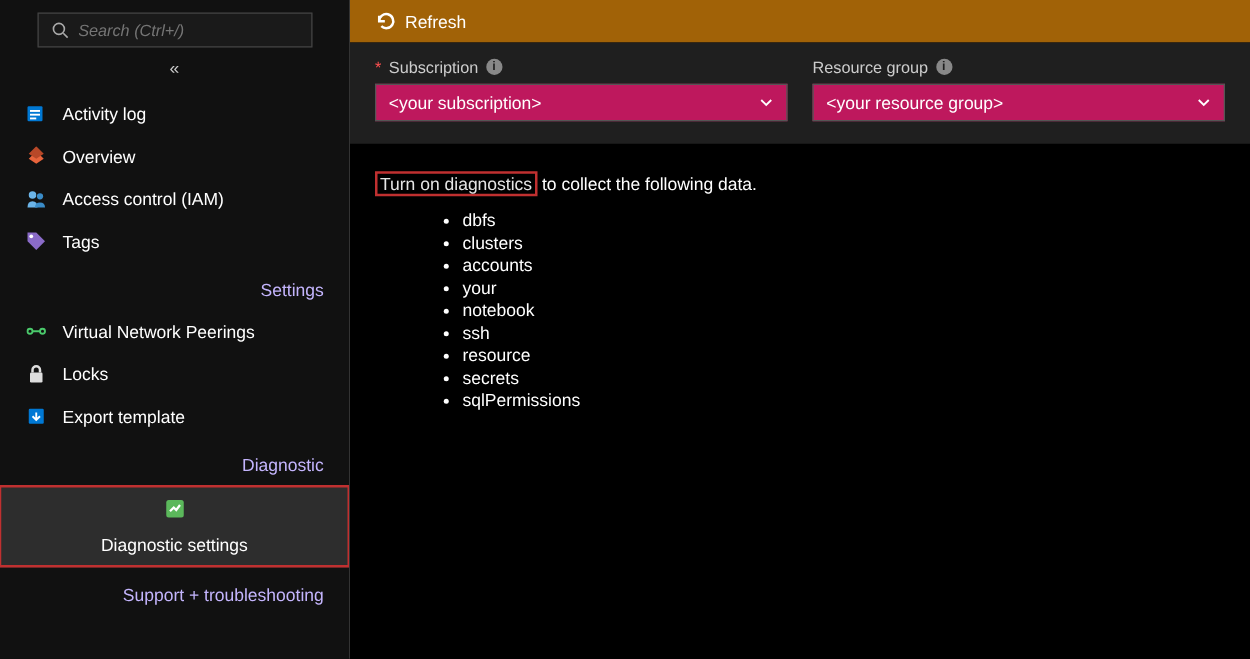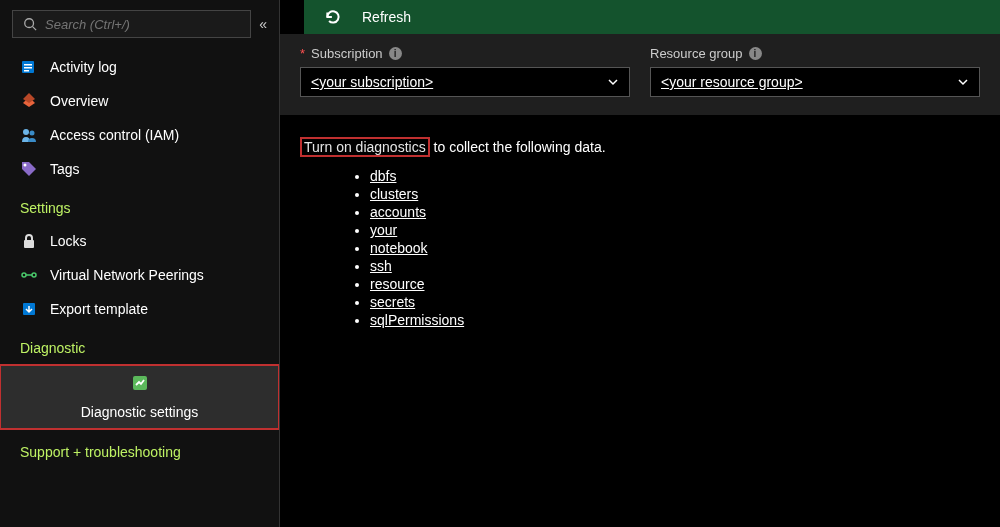--- a/index.html
+++ b/index.html
@@ -18,20 +18,21 @@
       background: #111;
       border-right: 1px solid #333;
       padding-top: 10px;
       overflow-y: auto;
     }
     .search-row {
       display: flex;
       align-items: center;
       padding: 0 12px 12px 12px;
       gap: 8px;
+      flex-direction: column;
     }
     .search-box {
       flex: 1;
       display: flex;
       align-items: center;
       background: #1a1a1a;
       border: 1px solid #444;
       padding: 4px 8px;
       gap: 6px;
     }
@@ -67,37 +68,37 @@
     }
     .nav-icon {
       width: 18px;
       height: 18px;
       display: flex;
       align-items: center;
       justify-content: center;
     }
     .section-header {
       padding: 14px 20px 8px 20px;
-      color: #bef264;
+      color: #c4b5fd;
       font-size: 14px;
       font-weight: 400;
+      text-align: right;
     }
     .main {
       flex: 1;
       background: #000;
       display: flex;
       flex-direction: column;
     }
     .toolbar {
       display: flex;
       align-items: center;
       padding: 8px 20px;
-      gap: 20px;
-      background: #14532d;
-      margin-left: 24px;
+      gap: 6px;
+      background: #a16207;
     }
     .filter-bar {
       background: #1f1f1f;
       padding: 12px 20px 18px 20px;
       display: flex;
       gap: 20px;
     }
     .filter-group { display: flex; flex-direction: column; gap: 6px; }
     .filter-label { font-size: 13px; color: #ccc; display: flex; align-items: center; gap: 6px;}
     .required { color: #ff5050; }
@@ -106,47 +107,45 @@
       border-radius: 50%;
       background: #888;
       color: #1f1f1f;
       font-size: 10px;
       font-weight: bold;
       display: inline-flex;
       align-items: center; justify-content: center;
       font-style: normal;
     }
     .dropdown {
-      background: #000000;
+      background: #be185d;
       border: 1px solid #555;
       color: #fff;
       padding: 6px 10px;
       display: flex;
       justify-content: space-between;
       align-items: center;
       cursor: pointer;
       font-size: 14px;
-      text-decoration: underline;
     }
     .content {
       padding: 24px 20px;
     }
     .diag-link {
       color: #e5e5e5;
       cursor: pointer;
     }
     .diag-link-box {
       border: 2px solid #c03030;
       padding: 0 2px;
     }
     .data-list {
       list-style: disc;
       padding-left: 70px;
       margin-top: 12px;
-      text-decoration: underline;
     }
     .data-list li {
       padding: 1px 0;
       color: #fff;
     }
     svg { display: block; }
   </style>
 </head>
 <body>
 
@@ -206,36 +205,36 @@
         </svg>
     </span>
     <span>Tags</span>
   </div>
 
   <div class="section-header">Settings</div>
 
   <div class="nav-item">
     <span class="nav-icon">
       <svg width="16" height="16" viewBox="0 0 16 16">
-          <rect x="3" y="7" width="10" height="8" rx="1" fill="#ddd"></rect>
-          <path d="M5 7 V5 a3 3 0 0 1 6 0 V7" fill="none" stroke="#ddd" stroke-width="2"></path>
-        </svg>
-    </span>
-    <span>Locks</span>
-  </div>
-
-  <div class="nav-item">
-    <span class="nav-icon">
-      <svg width="16" height="16" viewBox="0 0 16 16">
           <circle cx="3" cy="8" r="2" fill="none" stroke="#4ac96b" stroke-width="1.5"></circle>
           <circle cx="13" cy="8" r="2" fill="none" stroke="#4ac96b" stroke-width="1.5"></circle>
           <line x1="5" y1="8" x2="11" y2="8" stroke="#4ac96b" stroke-width="1.5"></line>
         </svg>
     </span>
     <span>Virtual Network Peerings</span>
+  </div>
+
+  <div class="nav-item">
+    <span class="nav-icon">
+      <svg width="16" height="16" viewBox="0 0 16 16">
+          <rect x="3" y="7" width="10" height="8" rx="1" fill="#ddd"></rect>
+          <path d="M5 7 V5 a3 3 0 0 1 6 0 V7" fill="none" stroke="#ddd" stroke-width="2"></path>
+        </svg>
+    </span>
+    <span>Locks</span>
   </div>
 
   <div class="nav-item">
     <span class="nav-icon">
       <svg width="16" height="16" viewBox="0 0 16 16">
           <rect x="2" y="2" width="12" height="12" rx="1" fill="#0078d4"></rect>
           <path d="M8 5 L8 11 M5 8 L8 11 L11 8" stroke="#fff" stroke-width="1.5" fill="none"></path>
         </svg>
     </span>
     <span>Export template</span>

